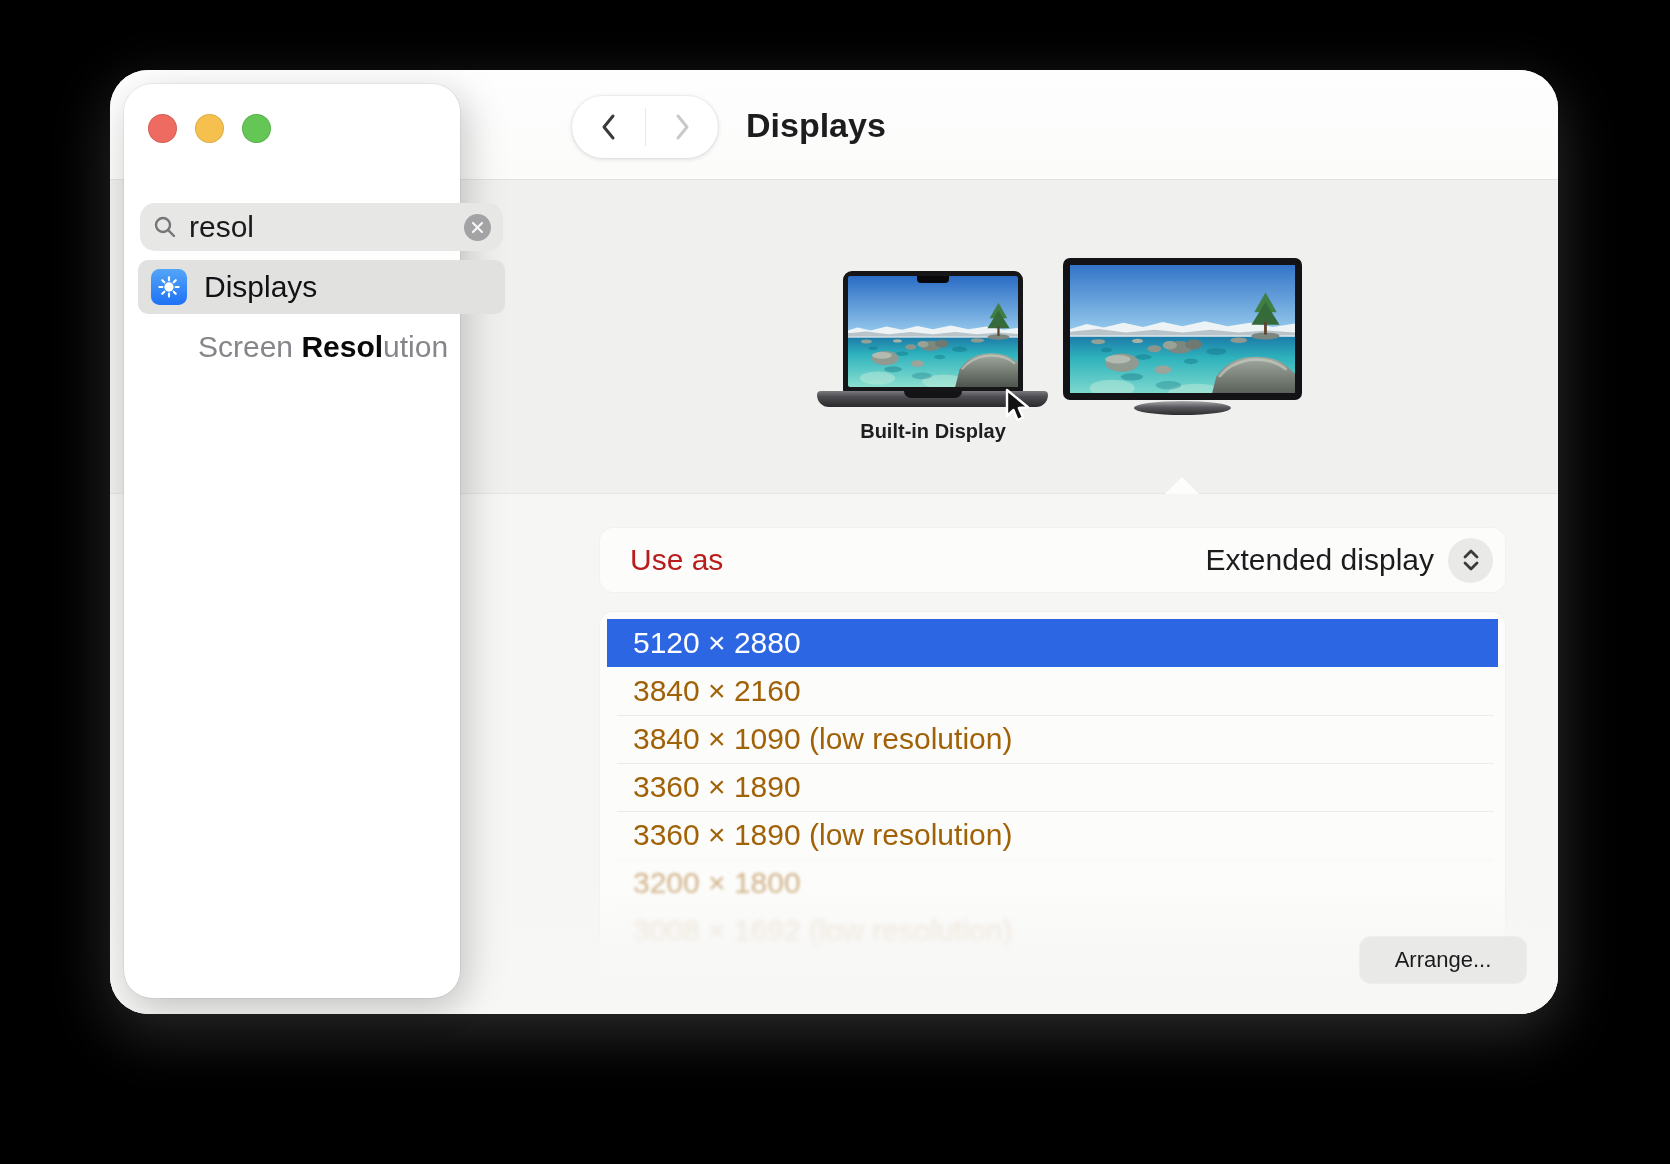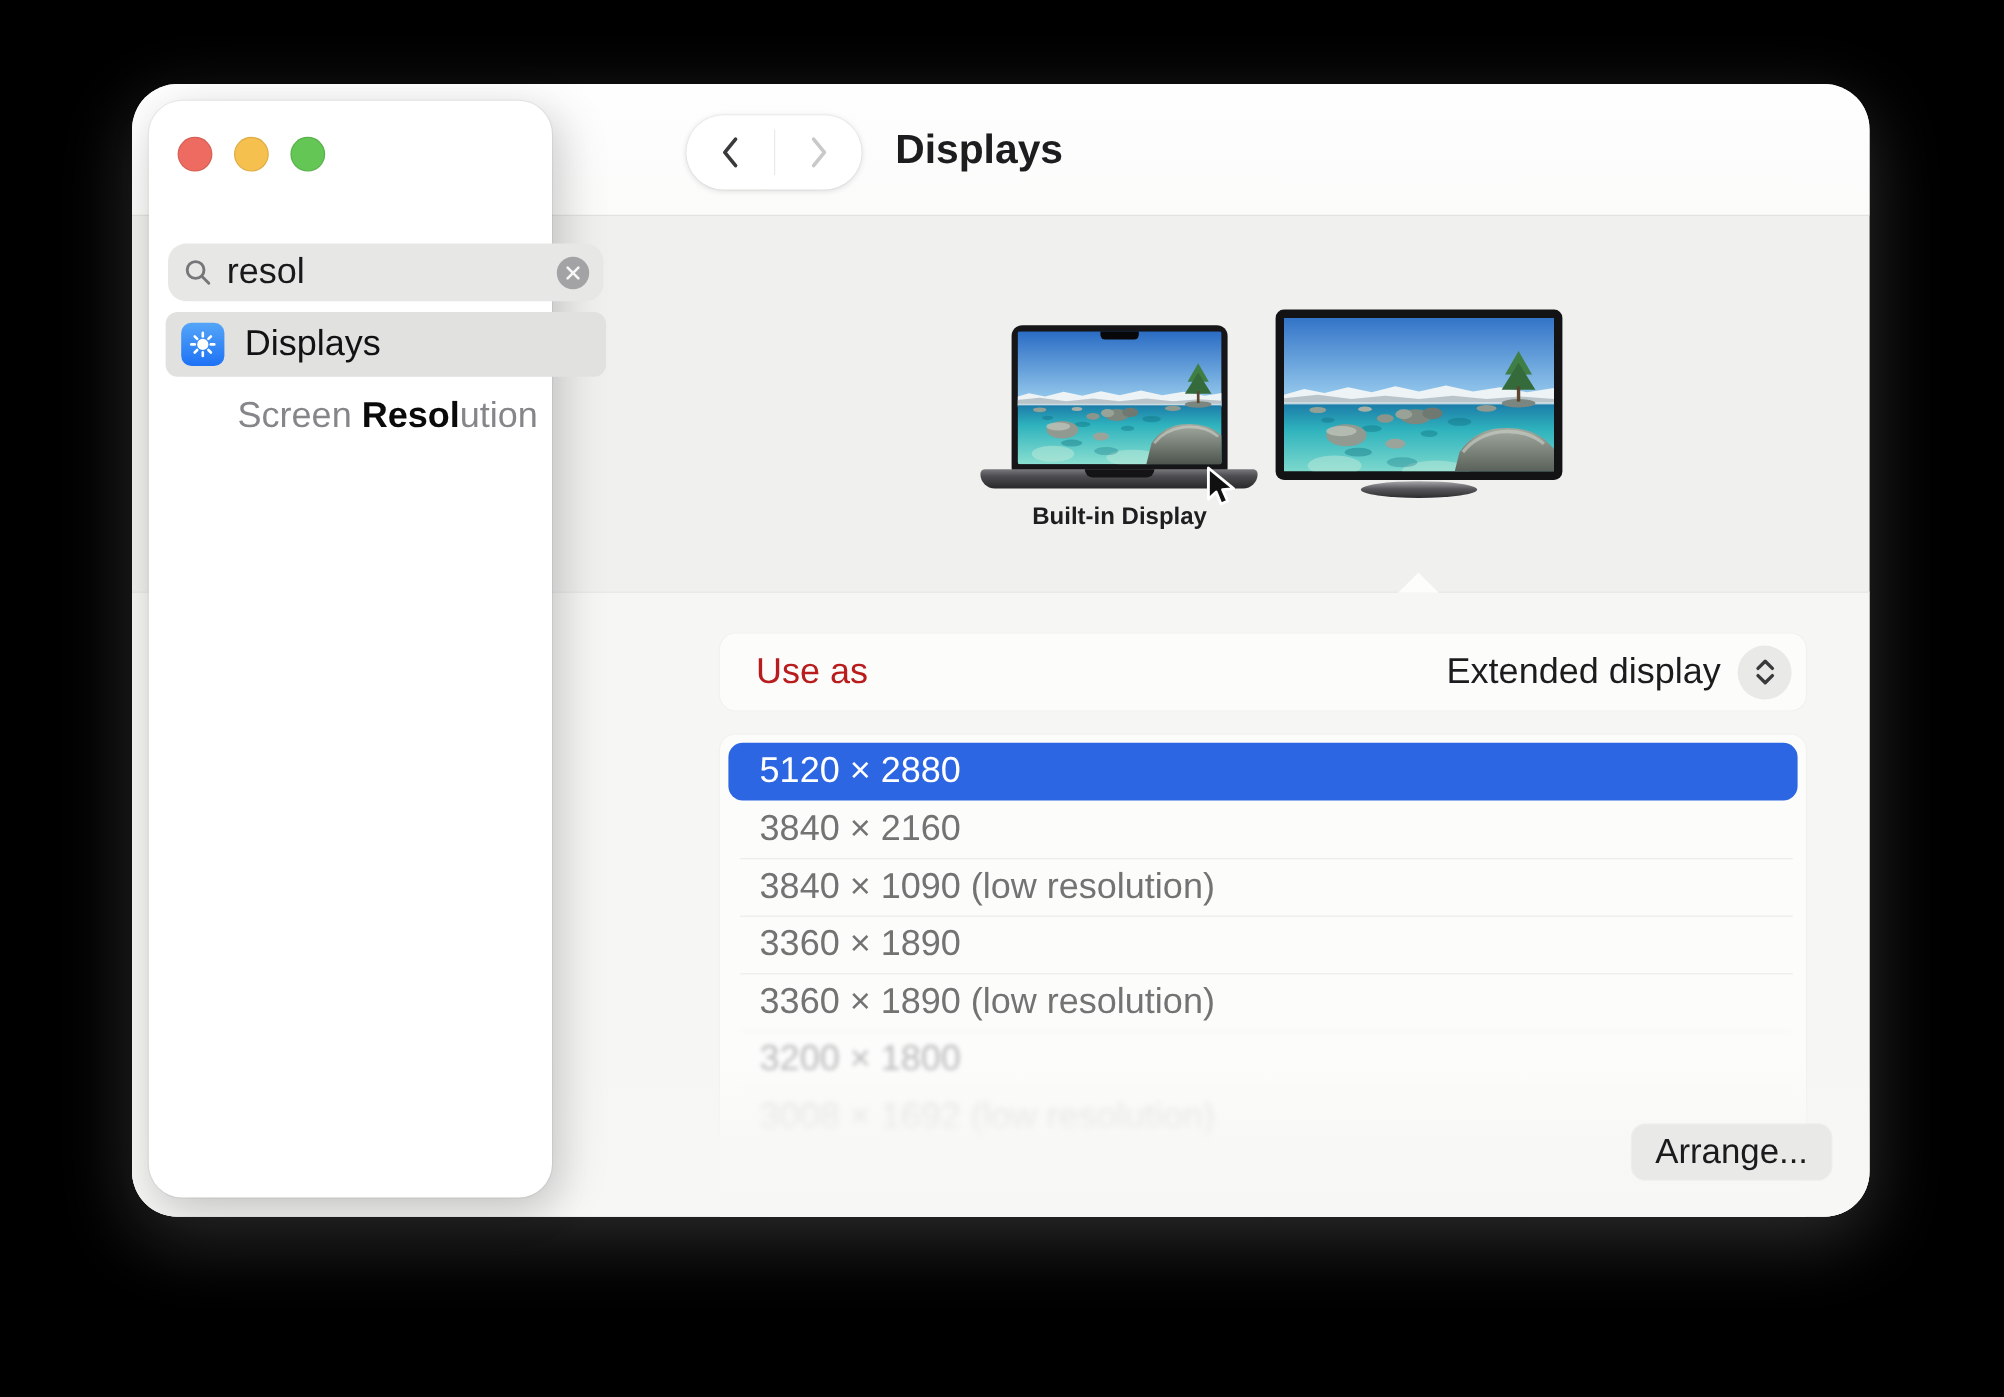--- a/index.html
+++ b/index.html
@@ -52,31 +52,31 @@
   .useas-label{font-size:30px;color:#b91c1c;}
   .useas-spacer{flex:1;}
   .useas-value{font-size:30px;color:#1c1c1e;margin-right:14px;margin-left:28px;}
   .chev-btn{width:45px;height:45px;border-radius:50%;background:#e9e9e8;display:flex;align-items:center;
             justify-content:center;}
 
   
   .res-card{position:absolute;left:490px;top:542px;width:905px;height:430px;border-radius:13px;background:#fcfcfb;
             box-shadow:0 0 0 1px rgba(0,0,0,0.02);padding:7px;box-sizing:border-box;}
   .res-row{position:relative;height:48px;display:flex;align-items:center;padding-left:26px;font-size:30px;
-           color:#737373;}
-  .res-row.sel{background:#2c66e3;color:#fff;border-radius:12px;}
+           color:#a16207;}
+  .res-row.sel{background:#2c66e3;color:#fff;border-radius:0;}
   .res-row.hasdiv::before{content:"";position:absolute;left:10px;right:4px;top:0;height:1px;background:#ececeb;}
   .res-row.faded{filter:blur(1.6px);opacity:.48;}
   .res-row.faded2{filter:blur(2.6px);opacity:.28;}
 
   .bottom-fade{position:absolute;left:0;right:0;bottom:0;height:130px;z-index:5;pointer-events:none;
                background:linear-gradient(to bottom,rgba(247,247,246,0) 0%,rgba(247,247,246,.85) 55%,#f7f7f6 100%);}
   .arrange-btn{position:absolute;left:1250px;top:867px;width:166px;height:46px;border-radius:11px;background:#e9e9e8;
                box-shadow:0 0 0 1px rgba(0,0,0,0.04);display:flex;align-items:center;justify-content:center;
-               font-size:29px;color:#1b1b1d;z-index:6;}
+               font-size:22px;color:#1b1b1d;z-index:6;}
 
   
   .sidebar{position:absolute;left:124px;top:84px;width:336px;height:914px;border-radius:28px;background:#ffffff;
            box-shadow:0 0 0 1px rgba(0,0,0,0.05),14px 6px 38px rgba(0,0,0,0.10),0 14px 34px rgba(0,0,0,0.12);
            z-index:10;}
   .tl{position:absolute;top:30px;width:29px;height:29px;border-radius:50%;box-shadow:inset 0 0 0 1px rgba(0,0,0,0.1);}
   .tl-close{left:24px;background:#ed6b60;}
   .tl-min{left:71px;background:#f6c04f;}
   .tl-zoom{left:118px;background:#63c655;}
   .search-field{position:absolute;left:16px;top:119px;width:363px;height:48px;border-radius:15px;background:#e7e7e6;

